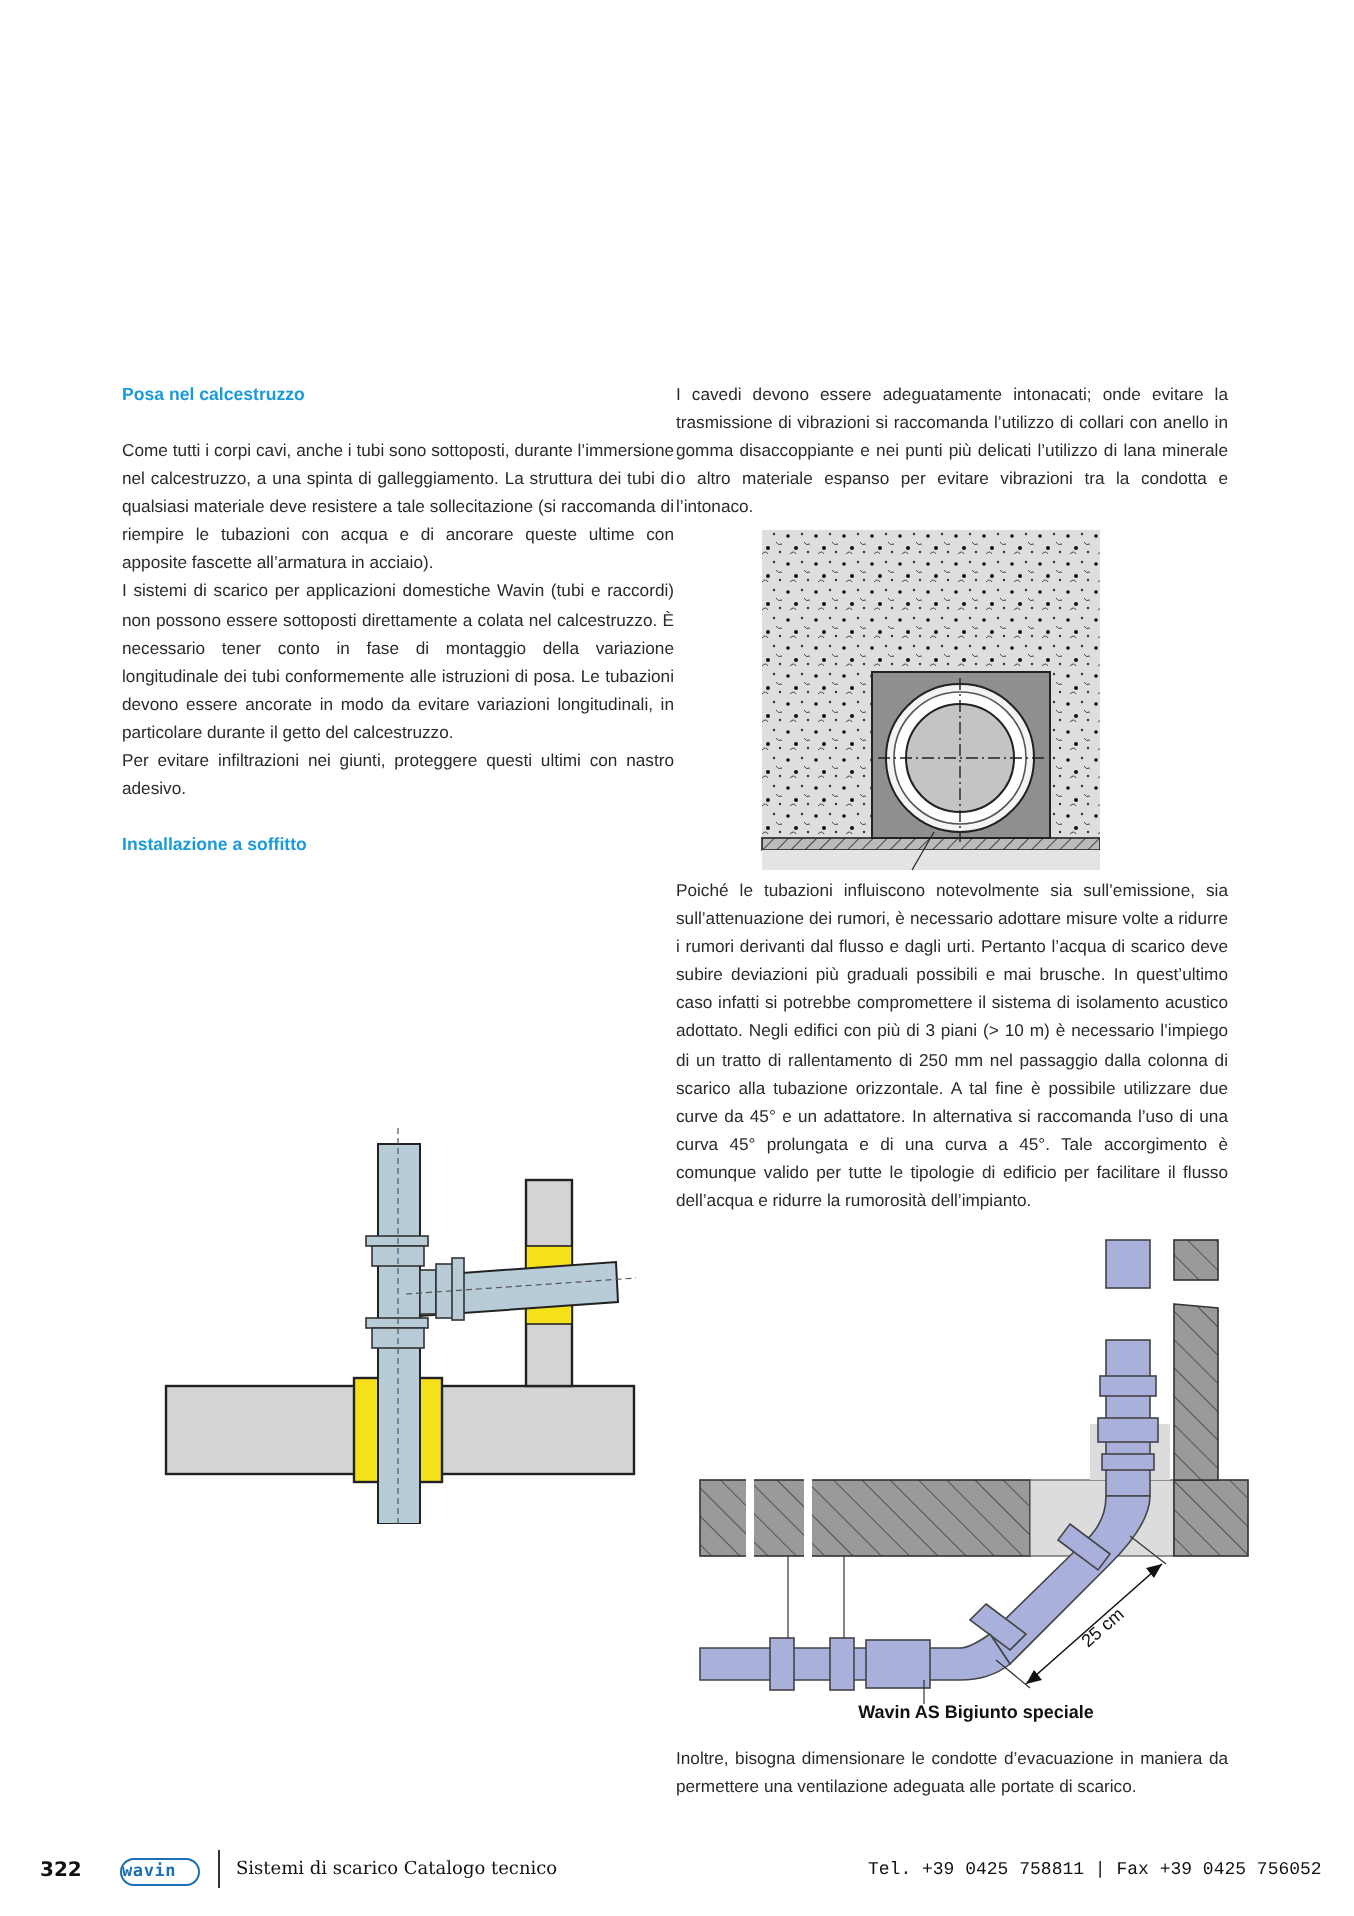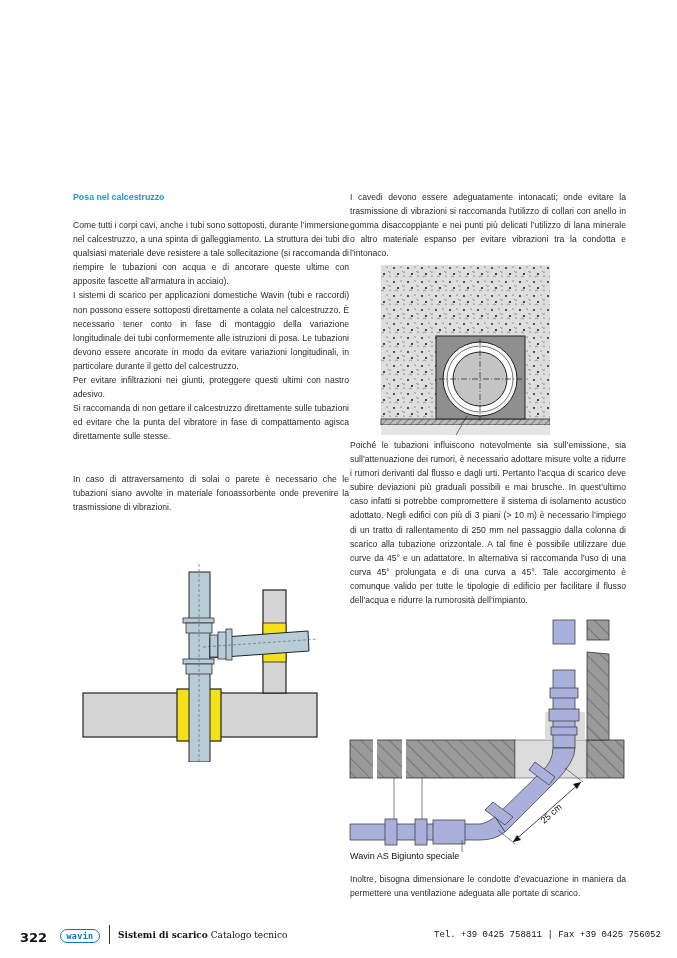--- a/index.html
+++ b/index.html
@@ -1,48 +1,47 @@
 <!DOCTYPE html>
 <html><head>
 <meta charset="utf-8">
 <style>
   html, body { margin: 0; padding: 0; background: #ffffff; }
   body { width: 677px; height: 958px; position: relative; overflow: hidden;
          font-family: "Liberation Sans", sans-serif; color: #2a2a2a; }
   .col { position: absolute; font-size: 8.6px; line-height: 14.1px; text-align: justify; }
   .col p { margin: 0; }
-  .left { left: 61px; top: 190px; width: 276px; margin-left: 12px; }
-  .right { left: 350px; top: 190px; width: 276px; }
+  .left { left: 61px; top: 190px; width: 276px; }
+  .right { left: 338px; top: 190px; width: 276px; }
   h2 { margin: 0; font-size: 8.8px; font-weight: bold; color: #1a9ad8; line-height: 14px; }
   .gap { height: 14px; }
   .abs { position: absolute; }
-  .caption { position: absolute; font-size: 9px; font-weight: normal; color: #111; }
+  .caption { position: absolute; font-size: 9px; font-weight: bold; color: #111; text-align: center; }
   .footer { position: absolute; top: 930px; font-size: 9.5px; color: #111; }
-  .pageno { left: 20px; font-weight: bold; font-family: "DejaVu Sans", sans-serif; font-size: 13px; }
+  .pageno { left: 20px; font-weight: bold; font-family: "DejaVu Sans", sans-serif; font-size: 10px; }
   .logo { left: 60px; top: 929px; width: 38px; height: 12px; border: 1.5px solid #1a6fb5; border-radius: 7px;
-          color: #1a6fb5; font-size: 8.5px; font-weight: bold; text-align: center; line-height: 12px;
+          color: #1a6fb5; font-size: 8.5px; font-weight: bold; line-height: 12px;
           font-family: "DejaVu Sans Mono", monospace; letter-spacing: 0.3px; }
   .vsep { left: 109px; top: 925px; width: 1px; height: 19px; background: #333; }
   .ftitle { left: 118px; font-family: "DejaVu Serif", serif; font-size: 9px; }
-  .ftitle b { font-weight: bold; }
+  .ftitle b { font-weight: normal; }
   .contact { left: 434px; font-family: Liberation Mono, monospace; font-size: 9px; }
 </style>
 </head>
 <body>
 
 <div class="col left">
   <h2>Posa nel calcestruzzo</h2>
   <div class="gap"></div>
   <p>Come tutti i corpi cavi, anche i tubi sono sottoposti, durante l’immersione nel calcestruzzo, a una spinta di galleggiamento. La struttura dei tubi di qualsiasi materiale deve resistere a tale sollecitazione (si raccomanda di riempire le tubazioni con acqua e di ancorare queste ultime con apposite fascette all’armatura in acciaio).</p>
   <p>I sistemi di scarico per applicazioni domestiche Wavin (tubi e raccordi) non possono essere sottoposti direttamente a colata nel calcestruzzo. È necessario tener conto in fase di montaggio della variazione longitudinale dei tubi conformemente alle istruzioni di posa. Le tubazioni devono essere ancorate in modo da evitare variazioni longitudinali, in particolare durante il getto del calcestruzzo.</p>
   <p>Per evitare infiltrazioni nei giunti, proteggere questi ultimi con nastro adesivo.</p>
-  <p>Si raccomanda di non gettare il calcestruzzo direttamente sulle tubazioni ed evitare che la punta del vibratore in fase di compattamento agisca direttamente sulle stesse.</p>
   <div class="gap"></div>
+  <h2>Installazione a soffitto</h2>
   <div class="gap"></div>
-  <p>In caso di attraversamento di solai o parete è necessario che le tubazioni siano avvolte in materiale fonoassorbente onde prevenire la trasmissione di vibrazioni.</p>
 </div>
 
 <svg class="abs" style="left:60px; top:562px;" width="290" height="200" viewBox="0 0 290 200">
 
   <rect x="23" y="131" width="234" height="44" fill="#d4d4d4" stroke="#222" stroke-width="1.2"></rect>
 
   <rect x="203" y="28" width="23" height="103" fill="#d4d4d4" stroke="#222" stroke-width="1.2"></rect>
 
   <rect x="203" y="61" width="23" height="39" fill="#f5e11a" stroke="#222" stroke-width="0.8"></rect>
 

